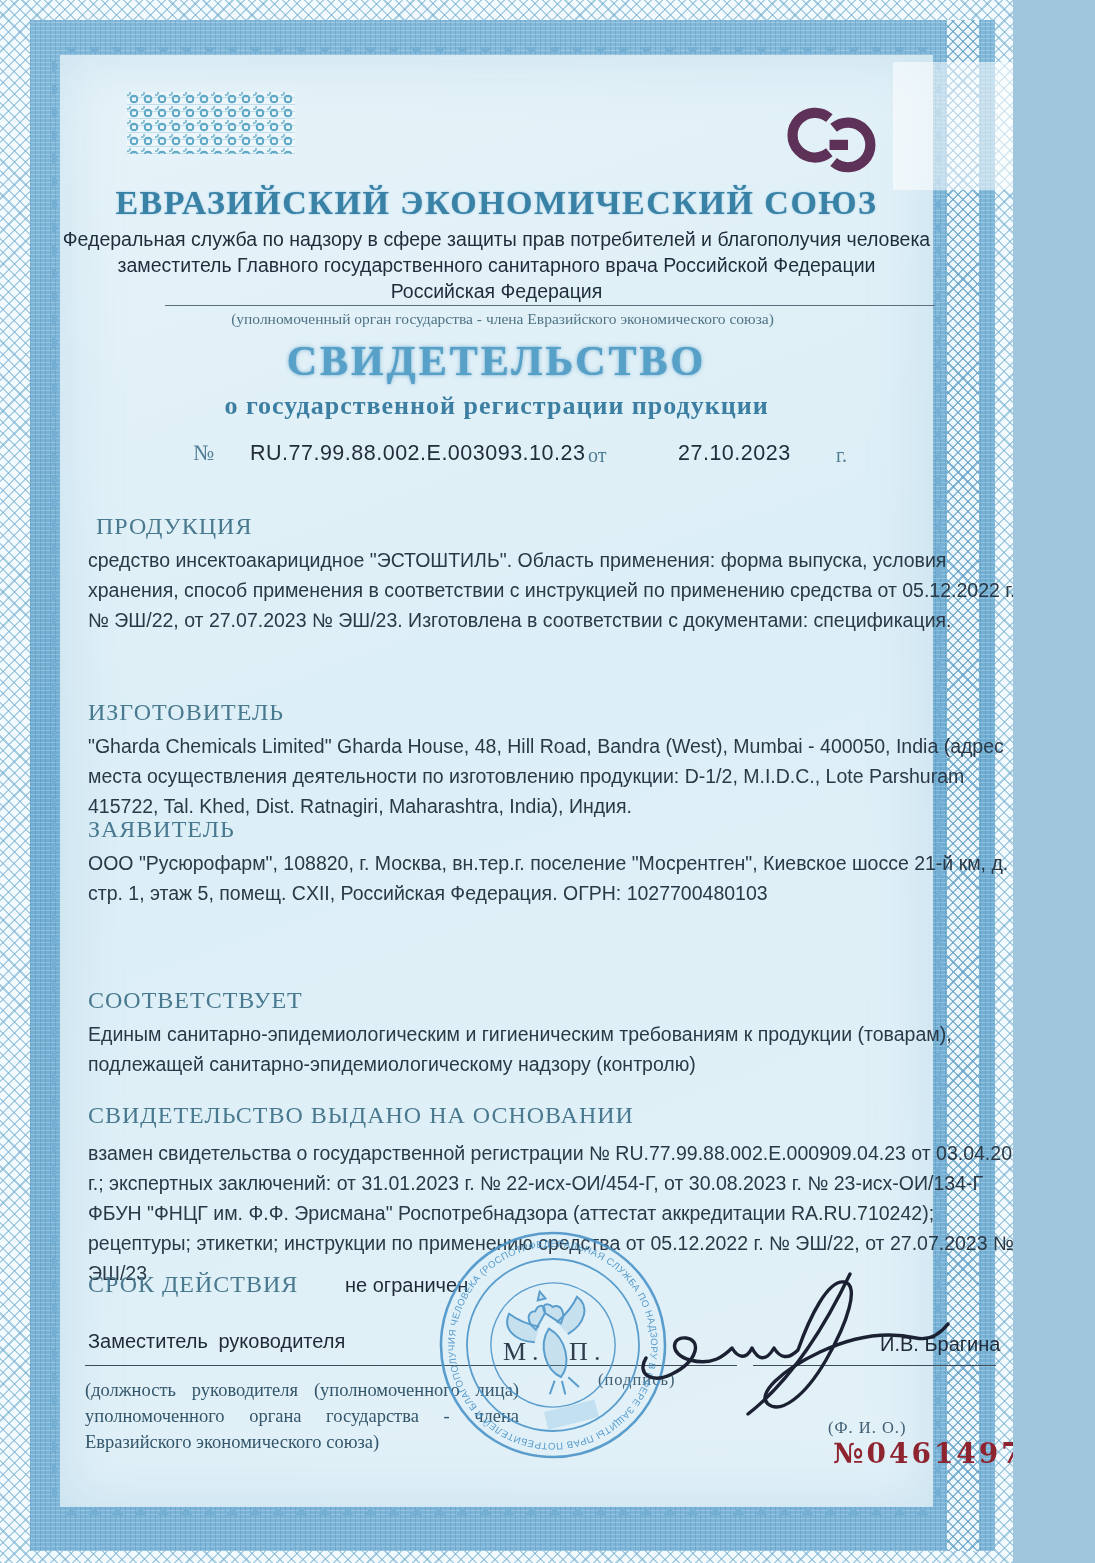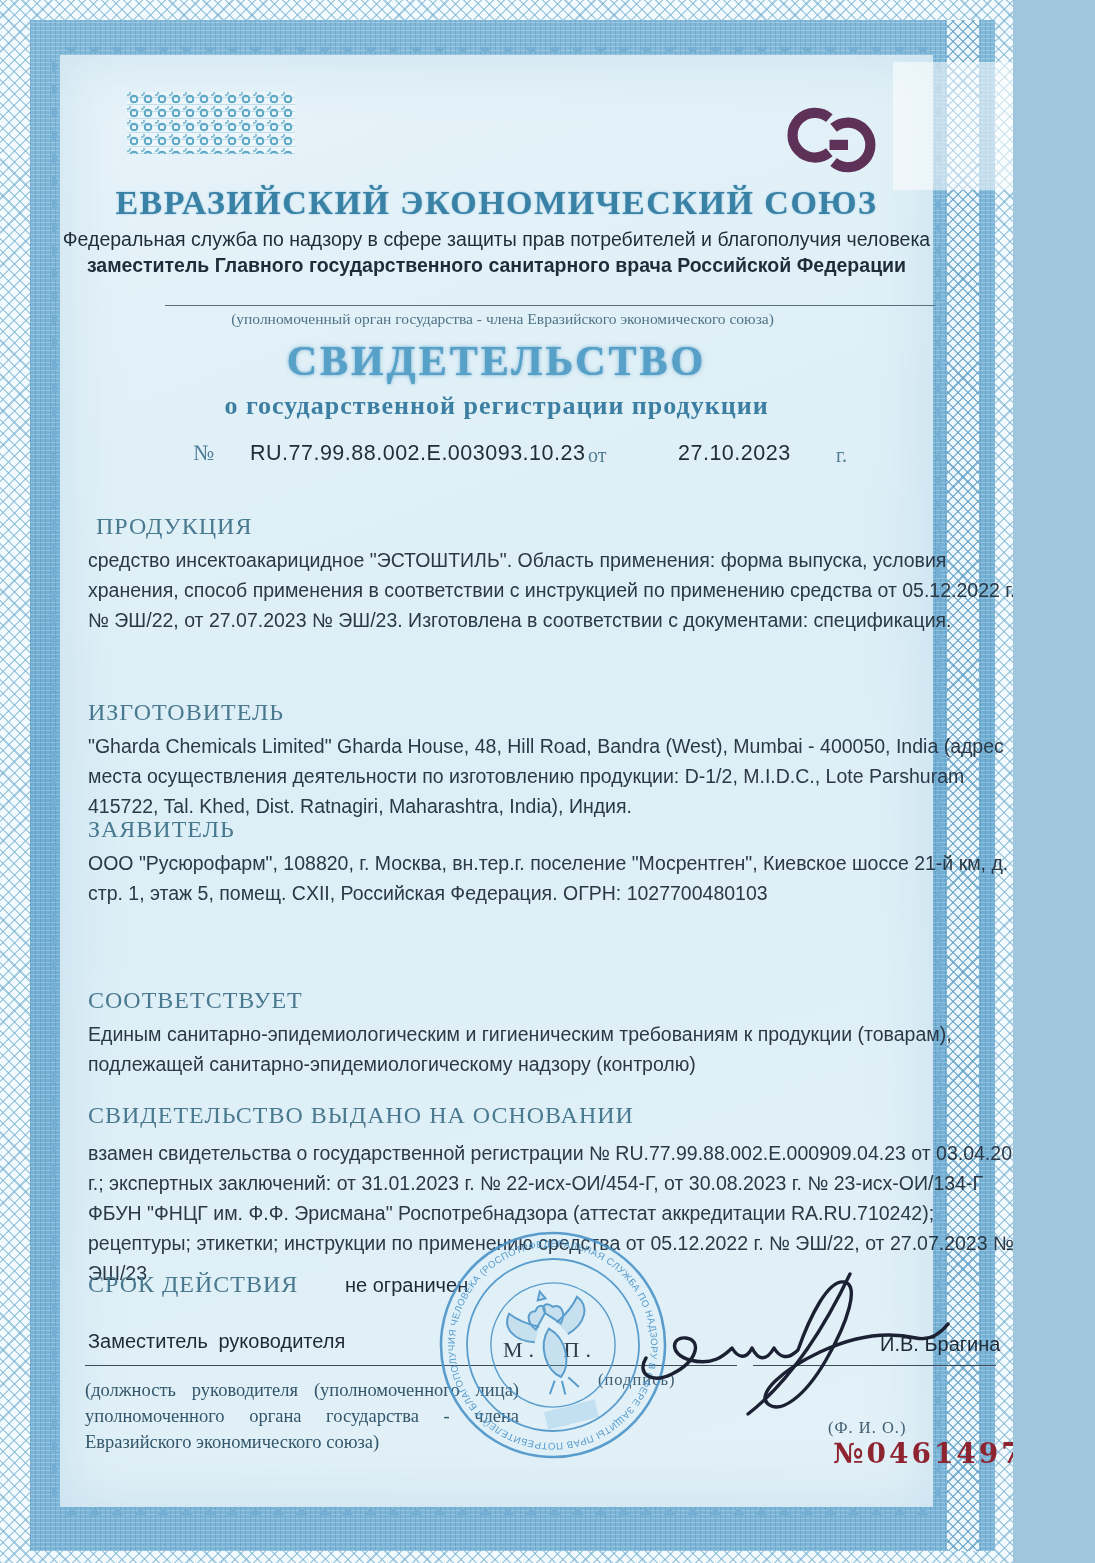--- a/index.html
+++ b/index.html
@@ -60,41 +60,41 @@
       repeating-linear-gradient(0deg, rgba(125,185,210,.4) 0 1px, transparent 1px 7px),
       radial-gradient(circle at 7px 7px, transparent 2.1px, rgba(60,150,185,.8) 2.5px 4.1px, transparent 4.6px),
       radial-gradient(circle at 0 0, transparent 2.1px, rgba(60,150,185,.55) 2.5px 4.1px, transparent 4.6px);
     background-size:100% 100%,14px 14px,14px 14px;
   }
   .white-patch{left:893px;top:62px;width:130px;height:128px;background:rgba(255,255,255,.55);}
 
   .union-title{top:184px;font-size:34px;font-weight:bold;letter-spacing:1.5px;color:#3a81a6;
     text-shadow:0 0 2px rgba(120,180,215,.8);}
   .auth{color:#1f2d3a;font-size:19.5px;}
-  .auth1{top:228px;} .auth2{top:254px;font-weight:bold;} .auth3{top:280px;}
+  .auth1{top:228px;} .auth2{top:254px;} .auth3{top:280px;}
   .head-rule{top:305px;left:165px;width:770px;height:0;border-top:1.6px solid #5d6e7d;}
   .auth-note{top:310px;font-size:15.5px;color:#4e7386;padding-left:12px;}
 
   .main-title{top:337px;font-size:42px;font-weight:bold;letter-spacing:3px;color:#57a0c7;
     text-shadow:0 0 4px rgba(90,160,200,.75),0 0 1px rgba(70,140,185,.9);}
   .sub-title{top:391px;font-size:26px;font-weight:bold;letter-spacing:1px;color:#3d7fa2;color:#3d7fa2;}
 
   .numrow span{position:absolute;white-space:nowrap;}
   .lbl-teal{font-family:"Liberation Serif",serif;color:#4f7d95;}
   .val-dark{color:#222e3a;font-size:21.5px;letter-spacing:.5px;}
 
   .sec-head{left:88px;font-family:"Liberation Serif",serif;font-size:24px;letter-spacing:1px;color:#48798f;white-space:nowrap;}
   .sec-body{left:88px;width:946px;font-size:19.5px;line-height:30px;color:#2b3947;}
 
   .plain-dark{color:#1f2a36;font-size:20px;}
   .sig-line{border-top:1.6px solid #3c4c5a;height:0;}
   .small-note{font-family:"Liberation Serif",serif;font-size:16.5px;color:#3f5e72;letter-spacing:1px;}
   .duty-note{left:85px;top:1377px;width:434px;font-family:"Liberation Serif",serif;
     font-size:18.5px;line-height:26px;color:#33566b;text-align:justify;}
-  .mp{left:503px;top:1337px;font-family:"Liberation Serif",serif;font-size:22px;
+  .mp{left:503px;top:1337px;font-family:"Liberation Serif",serif;font-size:26px;
     letter-spacing:6px;word-spacing:12px;color:#2f3d4d;}
 
   .serial{left:833px;top:1437px;font-family:"DejaVu Serif",serif;font-weight:600;
     font-size:28px;letter-spacing:3px;color:#8e2430;}
 
   .seal-wrap{left:428px;top:1220px;width:250px;height:250px;transform:rotate(-14deg);opacity:.92;}
   .sig-wrap{left:628px;top:1262px;width:400px;height:165px;}
 </style>
 </head>
 <body>
@@ -116,20 +116,21 @@
     <g stroke="#5e3158" stroke-width="10.5" fill="none" stroke-linecap="butt">
       <path d="M 46.8 12.4 A 23 23 0 1 0 46.8 47.6"></path>
       <path d="M 51.2 22.4 A 23 23 0 1 1 51.2 57.6"></path>
       <path d="M 66 40 L 47 40"></path>
     </g>
   </svg>
 
   <div class="abs center union-title serifT">ЕВРАЗИЙСКИЙ ЭКОНОМИЧЕСКИЙ СОЮЗ</div>
   <div class="abs center auth auth1">Федеральная служба по надзору в сфере защиты прав потребителей и благополучия человека</div>
   <div class="abs center auth auth2">заместитель Главного государственного санитарного врача Российской Федерации</div>
+  <div class="abs center auth auth3">Российская Федерация</div>
   <div class="abs head-rule"></div>
   <div class="abs center auth-note serifT">(уполномоченный орган государства - члена Евразийского экономического союза)</div>
 
   <div class="abs center main-title serifT">СВИДЕТЕЛЬСТВО</div>
   <div class="abs center sub-title serifT">о государственной регистрации продукции</div>
 
   <div class="numrow">
     <span class="lbl-teal" style="left:193px;top:440px;font-size:22px;">№</span>
     <span class="val-dark" style="left:250px;top:441px;">RU.77.99.88.002.Е.003093.10.23</span>
     <span class="lbl-teal" style="left:588px;top:444px;font-size:20px;">от</span>

